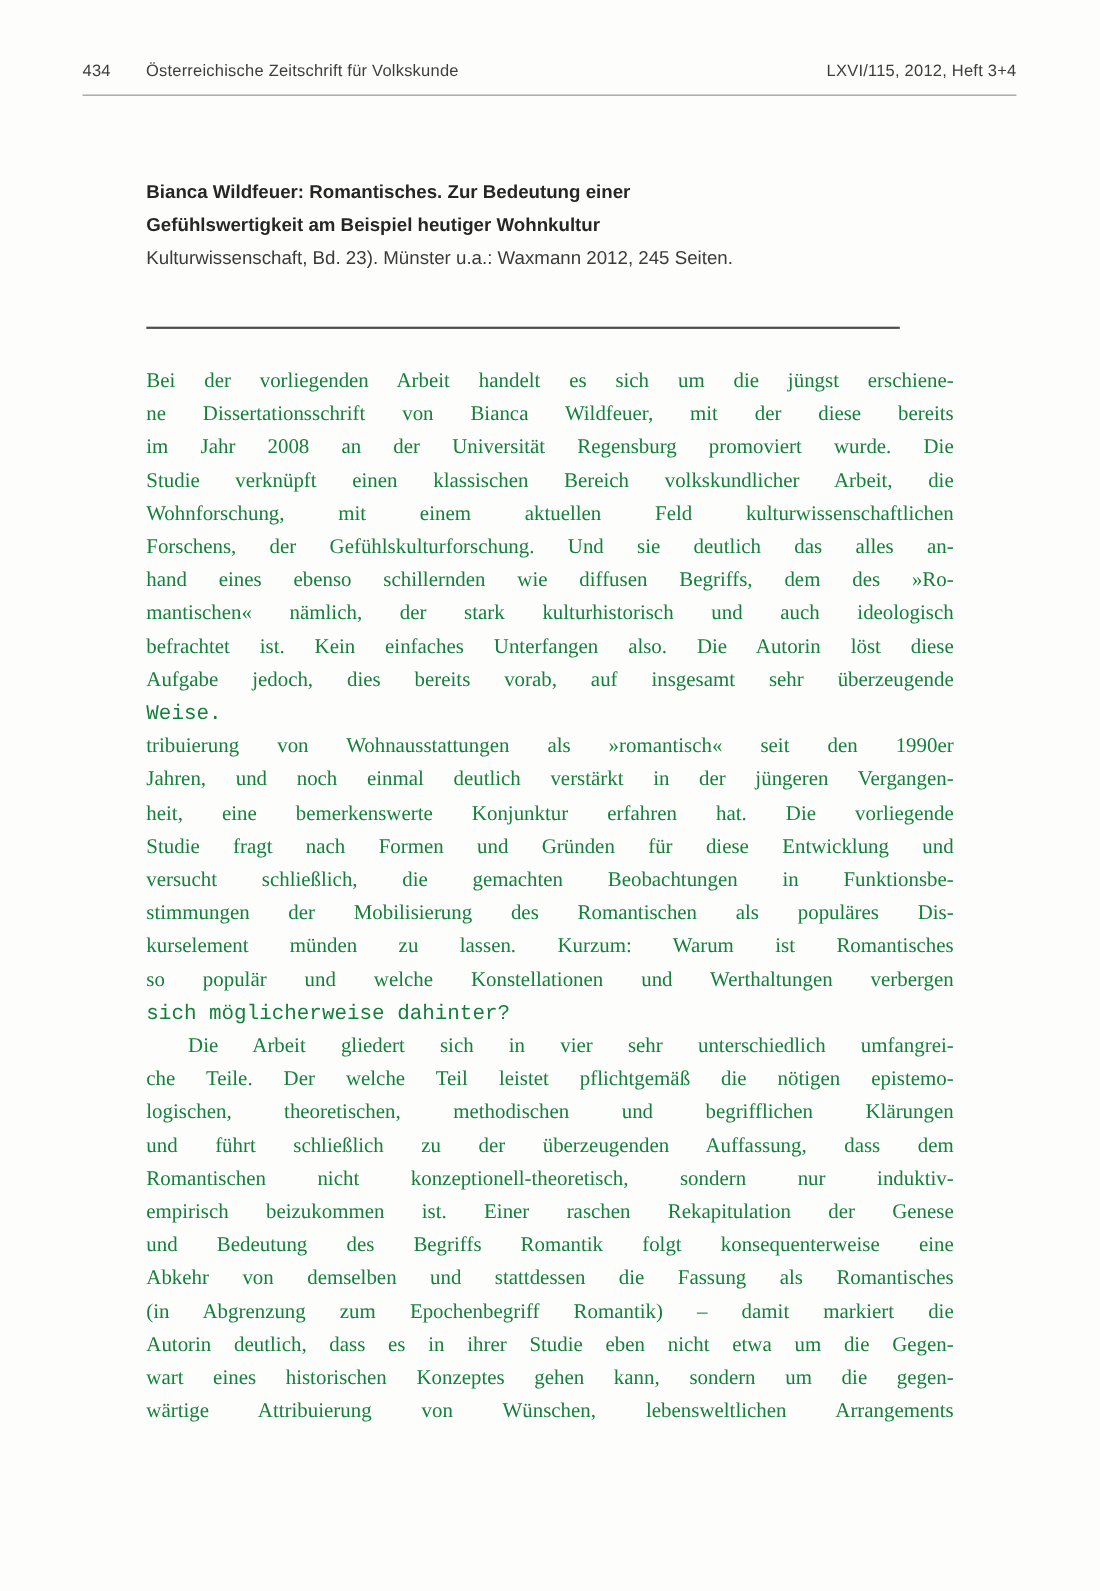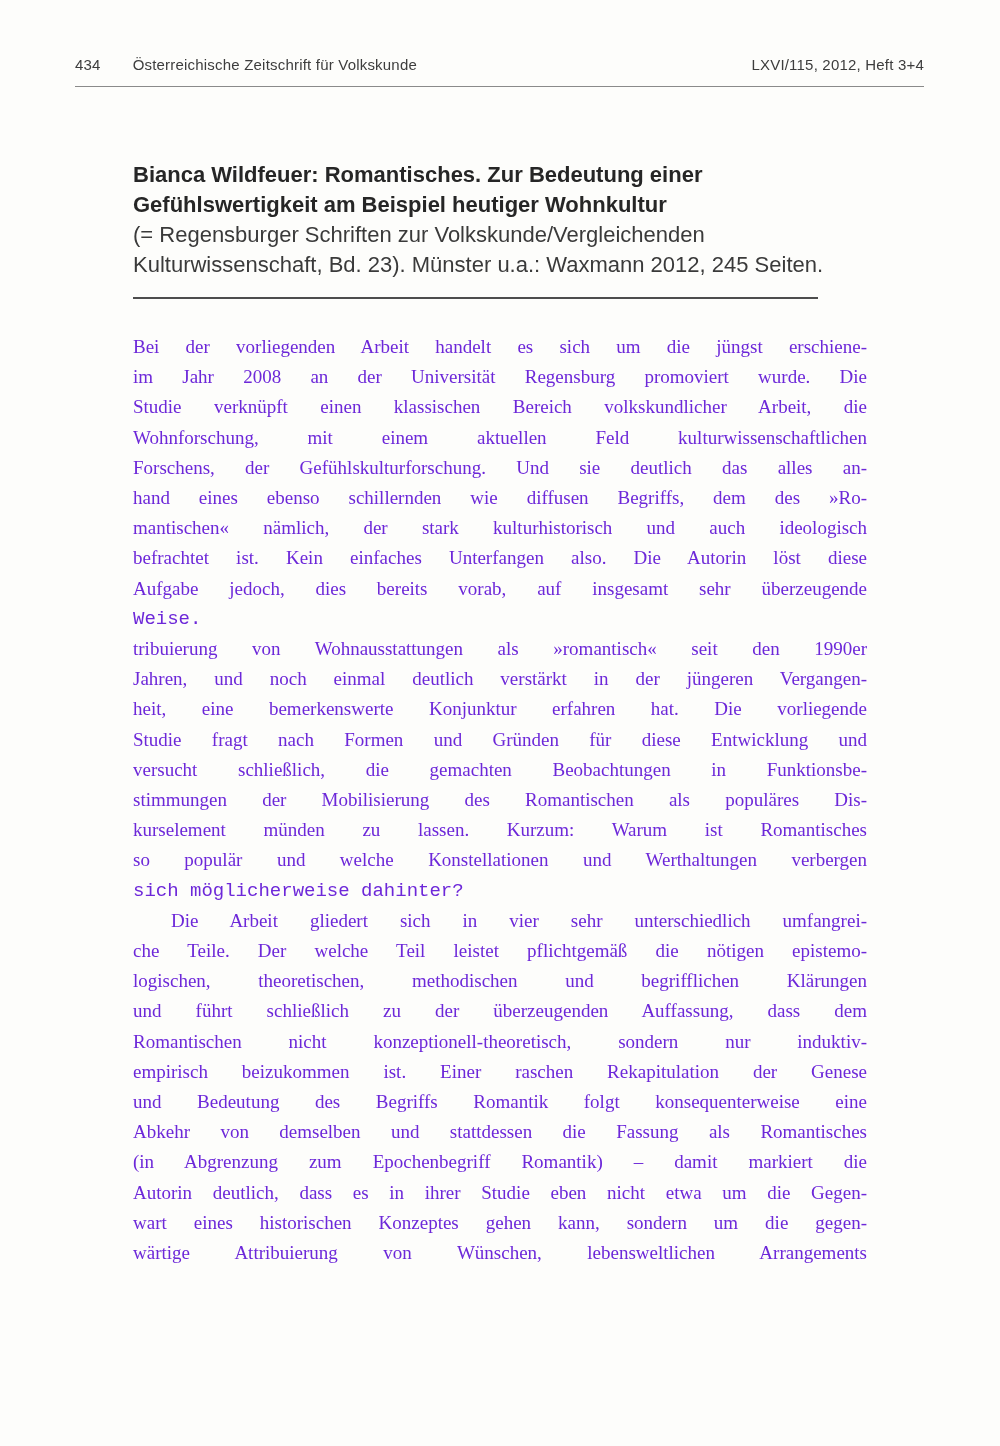--- a/index.html
+++ b/index.html
@@ -36,21 +36,21 @@
     width: 849px;
     height: 1px;
     background: #8a8a8a;
   }
   
   .review-heading {
     position: absolute;
     top: 160px;
     left: 133px;
     width: 740px;
-    font-size: 22px;
+    font-size: 17px;
     line-height: 30px;
     color: #3a3a3a;
   }
   .review-heading .bold {
     font-weight: bold;
     color: #262626;
   }
   .heading-rule {
     position: absolute;
     top: 297px;
@@ -61,21 +61,21 @@
   }
   
   .body-text {
     position: absolute;
     top: 332px;
     left: 133px;
     width: 734px;
     font-family: "Liberation Serif", serif;
     font-size: 19px;
     line-height: 30.2px;
-    color: #6d28d9;
+    color: #15803d;
   }
   .body-line {
     text-align: justify;
     text-align-last: justify;
     white-space: normal;
   }
   .body-line.para-end {
     text-align-last: left;
     font-family: Liberation Mono, monospace;
   }
@@ -94,28 +94,28 @@
       <span>Österreichische Zeitschrift für Volkskunde</span>
     </div>
     <div class="rh-right">LXVI/115, 2012, Heft 3+4</div>
   </div>
 
   <div class="header-rule"></div>
 
   <div class="review-heading">
     <div class="bold">Bianca Wildfeuer: Romantisches. Zur Bedeutung einer</div>
     <div class="bold">Gefühlswertigkeit am Beispiel heutiger Wohnkultur</div>
-    <div>(= Regensburger Schriften zur Volkskunde/Vergleichenden</div>
     <div>Kulturwissenschaft, Bd. 23). Münster u.a.: Waxmann 2012, 245 Seiten.</div>
   </div>
 
   <div class="heading-rule"></div>
 
   <div class="body-text">
       <div class="body-line">Bei der vorliegenden Arbeit handelt es sich um die jüngst erschiene-</div>
+      <div class="body-line">ne Dissertationsschrift von Bianca Wildfeuer, mit der diese bereits</div>
       <div class="body-line">im Jahr 2008 an der Universität Regensburg promoviert wurde. Die</div>
       <div class="body-line">Studie verknüpft einen klassischen Bereich volkskundlicher Arbeit, die</div>
       <div class="body-line">Wohnforschung, mit einem aktuellen Feld kulturwissenschaftlichen</div>
       <div class="body-line">Forschens, der Gefühlskulturforschung. Und sie deutlich das alles an-</div>
       <div class="body-line">hand eines ebenso schillernden wie diffusen Begriffs, dem des »Ro-</div>
       <div class="body-line">mantischen« nämlich, der stark kulturhistorisch und auch ideologisch</div>
       <div class="body-line">befrachtet ist. Kein einfaches Unterfangen also. Die Autorin löst diese</div>
       <div class="body-line">Aufgabe jedoch, dies bereits vorab, auf insgesamt sehr überzeugende</div>
       <div class="body-line para-end">Weise.</div>
       <div class="body-line">tribuierung von Wohnausstattungen als »romantisch« seit den 1990er</div>

